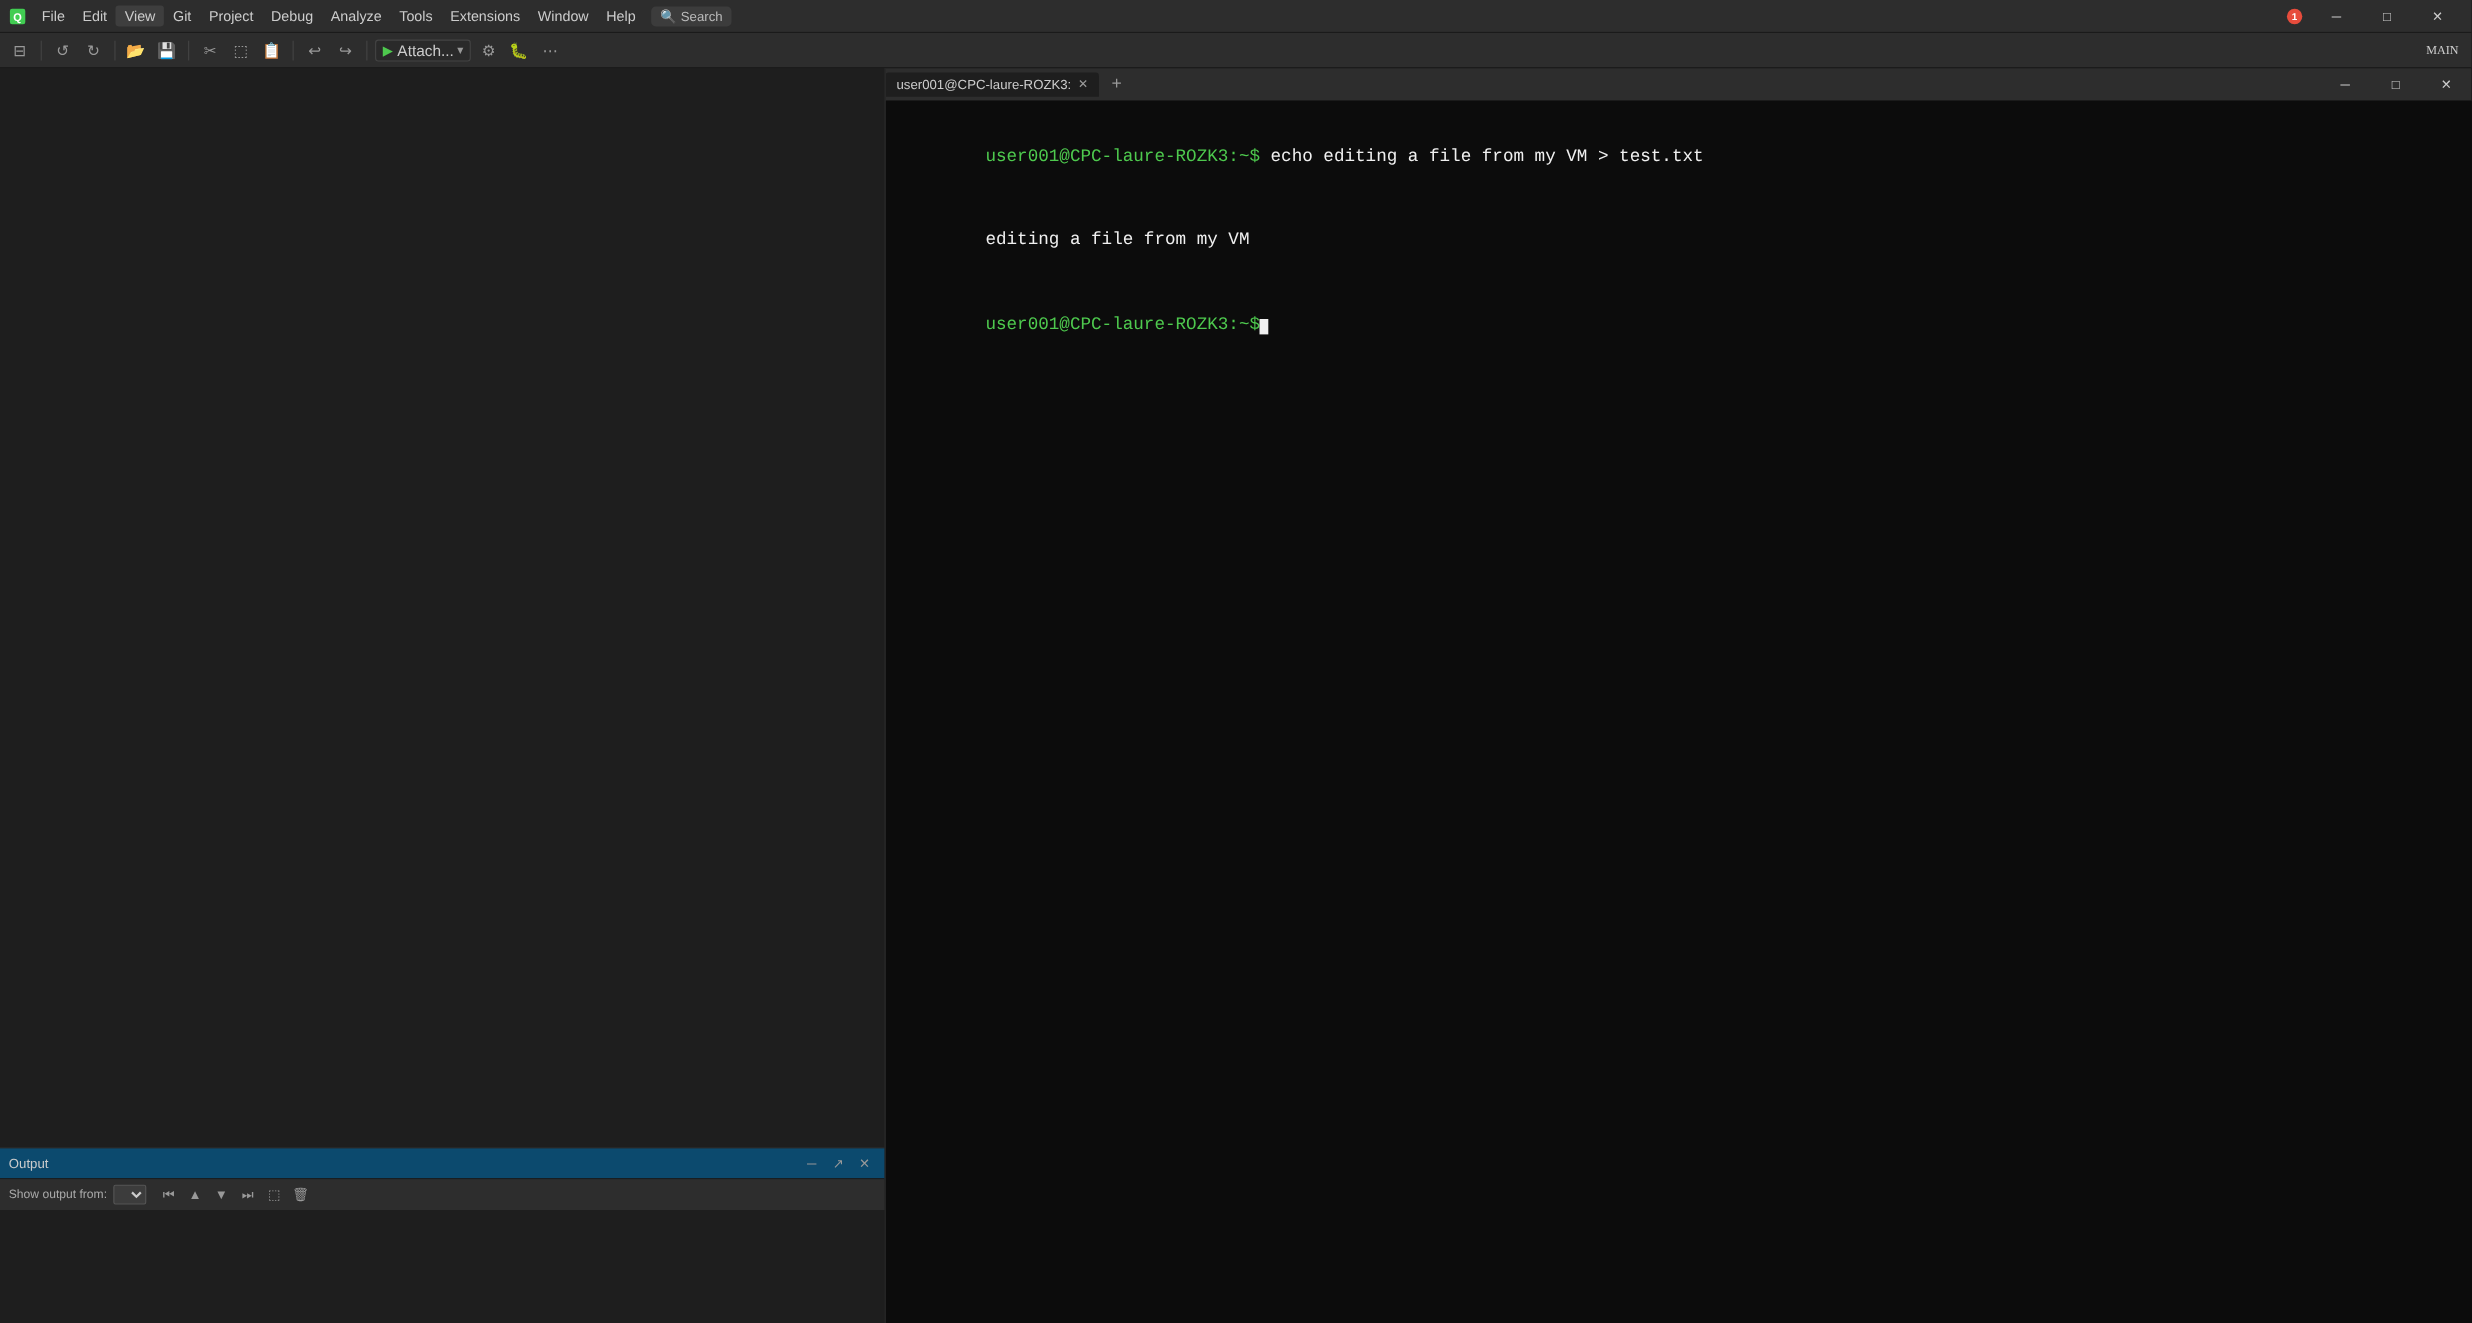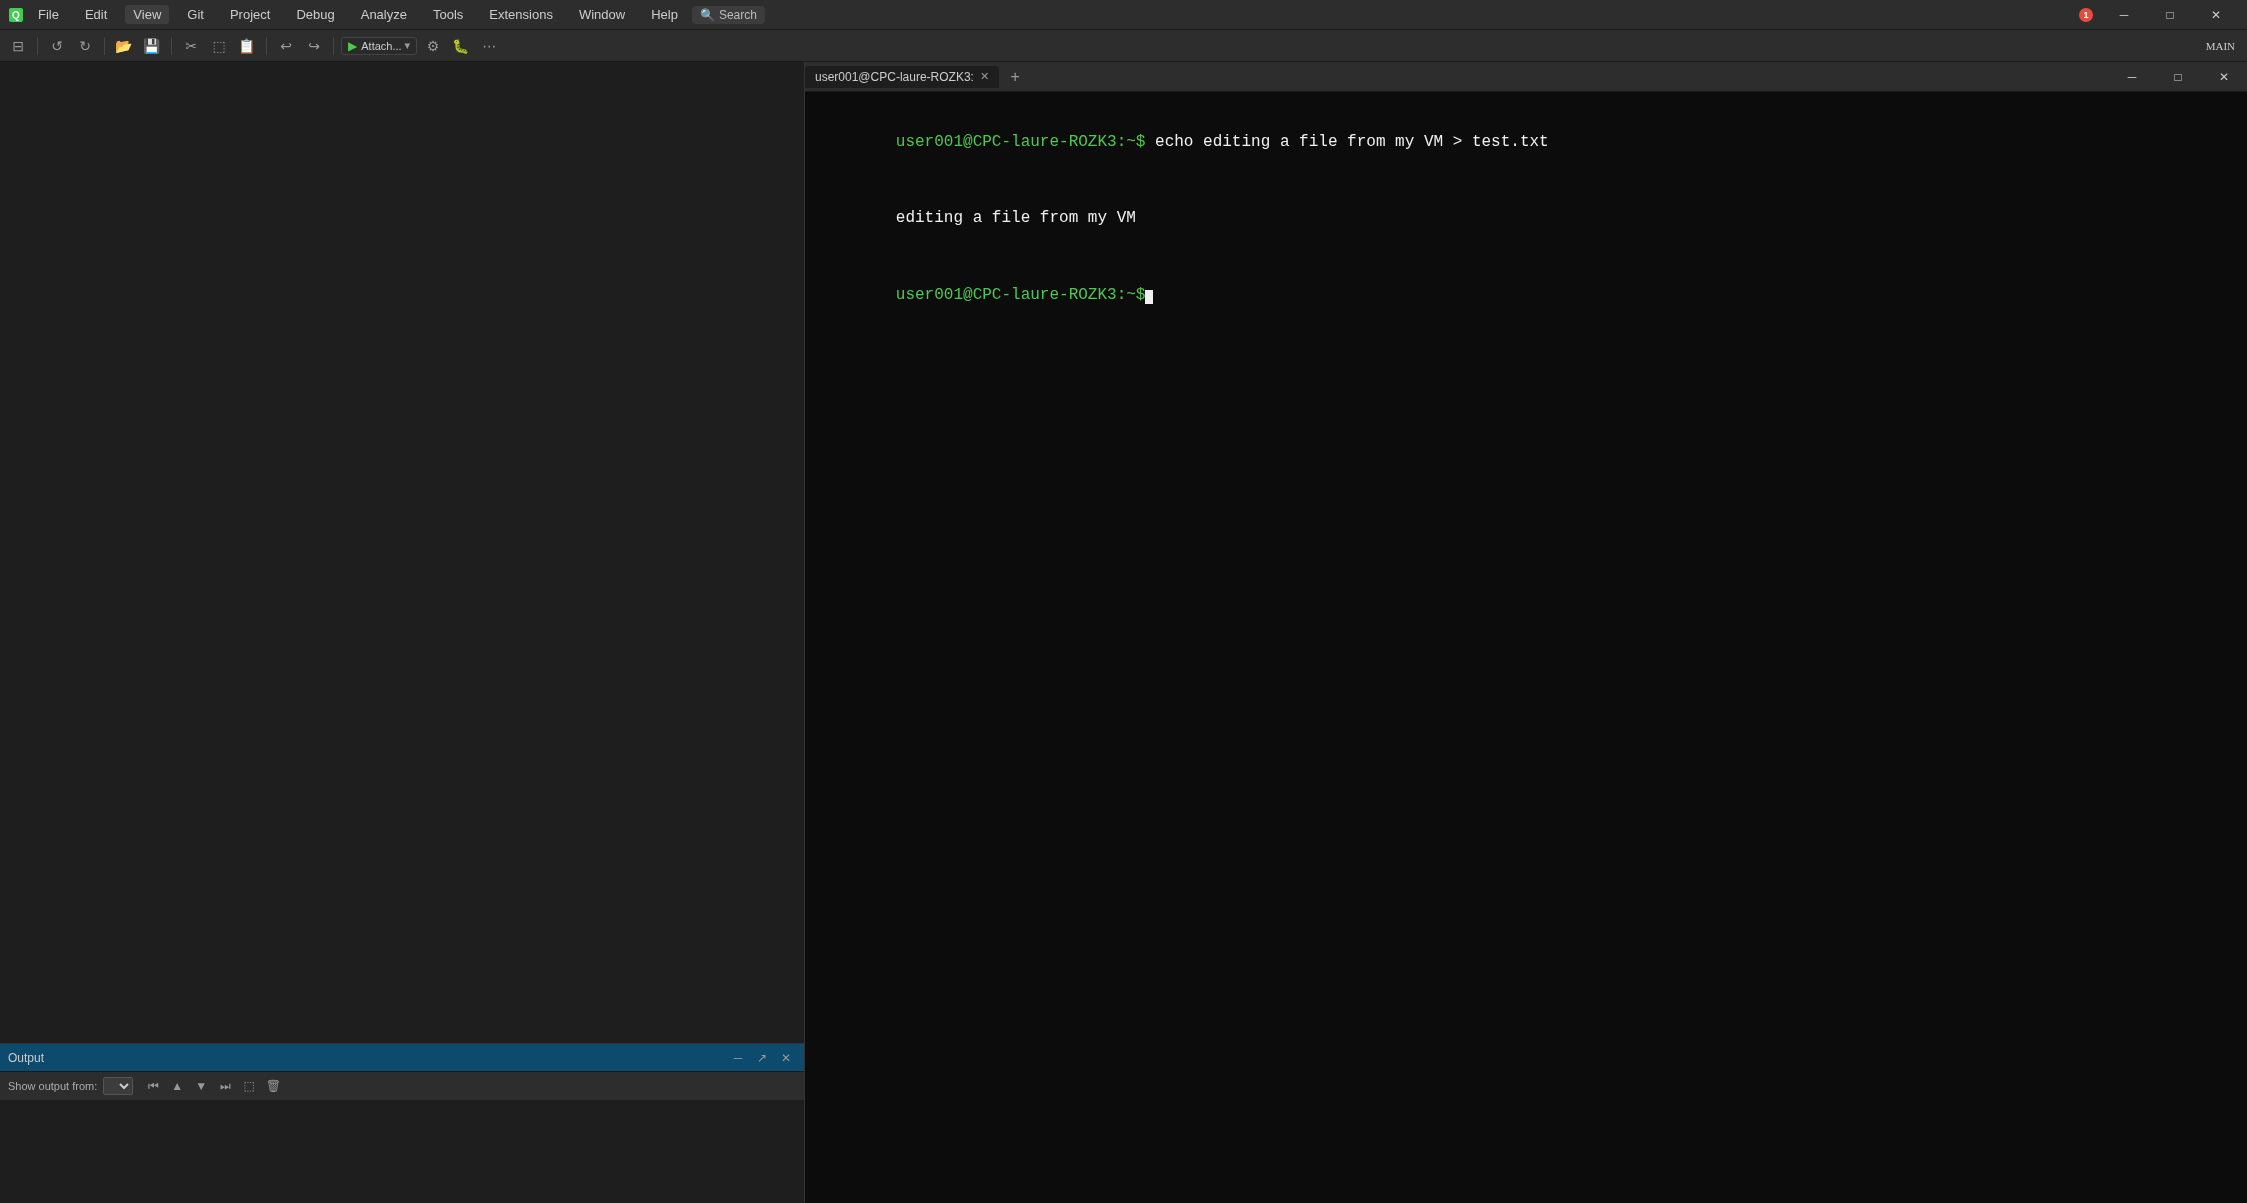--- a/index.html
+++ b/index.html
@@ -31,21 +31,21 @@
     .title-bar-logo {
       width: 16px;
       height: 16px;
       display: flex;
       align-items: center;
       justify-content: center;
     }
     .menu-bar {
       display: flex;
       align-items: flex-end;
-      gap: 10px;
+      gap: 0;
     }
     .menu-item {
       padding: 2px 8px;
       cursor: pointer;
       border-radius: 3px;
       font-size: 13px;
       color: #ccc;
     }
     .search-area {
       display: flex;
@@ -336,21 +336,21 @@
   <div class="toolbar-btn">✂</div>
   <div class="toolbar-btn">⬚</div>
   <div class="toolbar-btn">📋</div>
   <div class="toolbar-sep"></div>
   <div class="toolbar-btn">↩</div>
   <div class="toolbar-btn">↪</div>
   <div class="toolbar-sep"></div>
 
   <div style="display:flex;align-items:center;background:#2a2a2a;border:1px solid #444;border-radius:3px;padding:1px 6px;cursor:pointer;">
     <span style="color:#4ec94e;font-size:12px;">▶</span>
-    <span style="font-size:11px;color:#ccc;margin-left:4px;">Attach...</span>
+    <span style="font-size:14px;color:#ccc;margin-left:4px;">Attach...</span>
     <span style="font-size:11px;color:#999;margin-left:3px;">▾</span>
   </div>
   <div class="toolbar-btn">⚙</div>
   <div class="toolbar-btn">🐛</div>
   <div class="toolbar-btn">⋯</div>
   <div style="flex:1;"></div>
   <div class="toolbar-label">MAIN</div>
 </div>
 
 <div class="main-layout">

